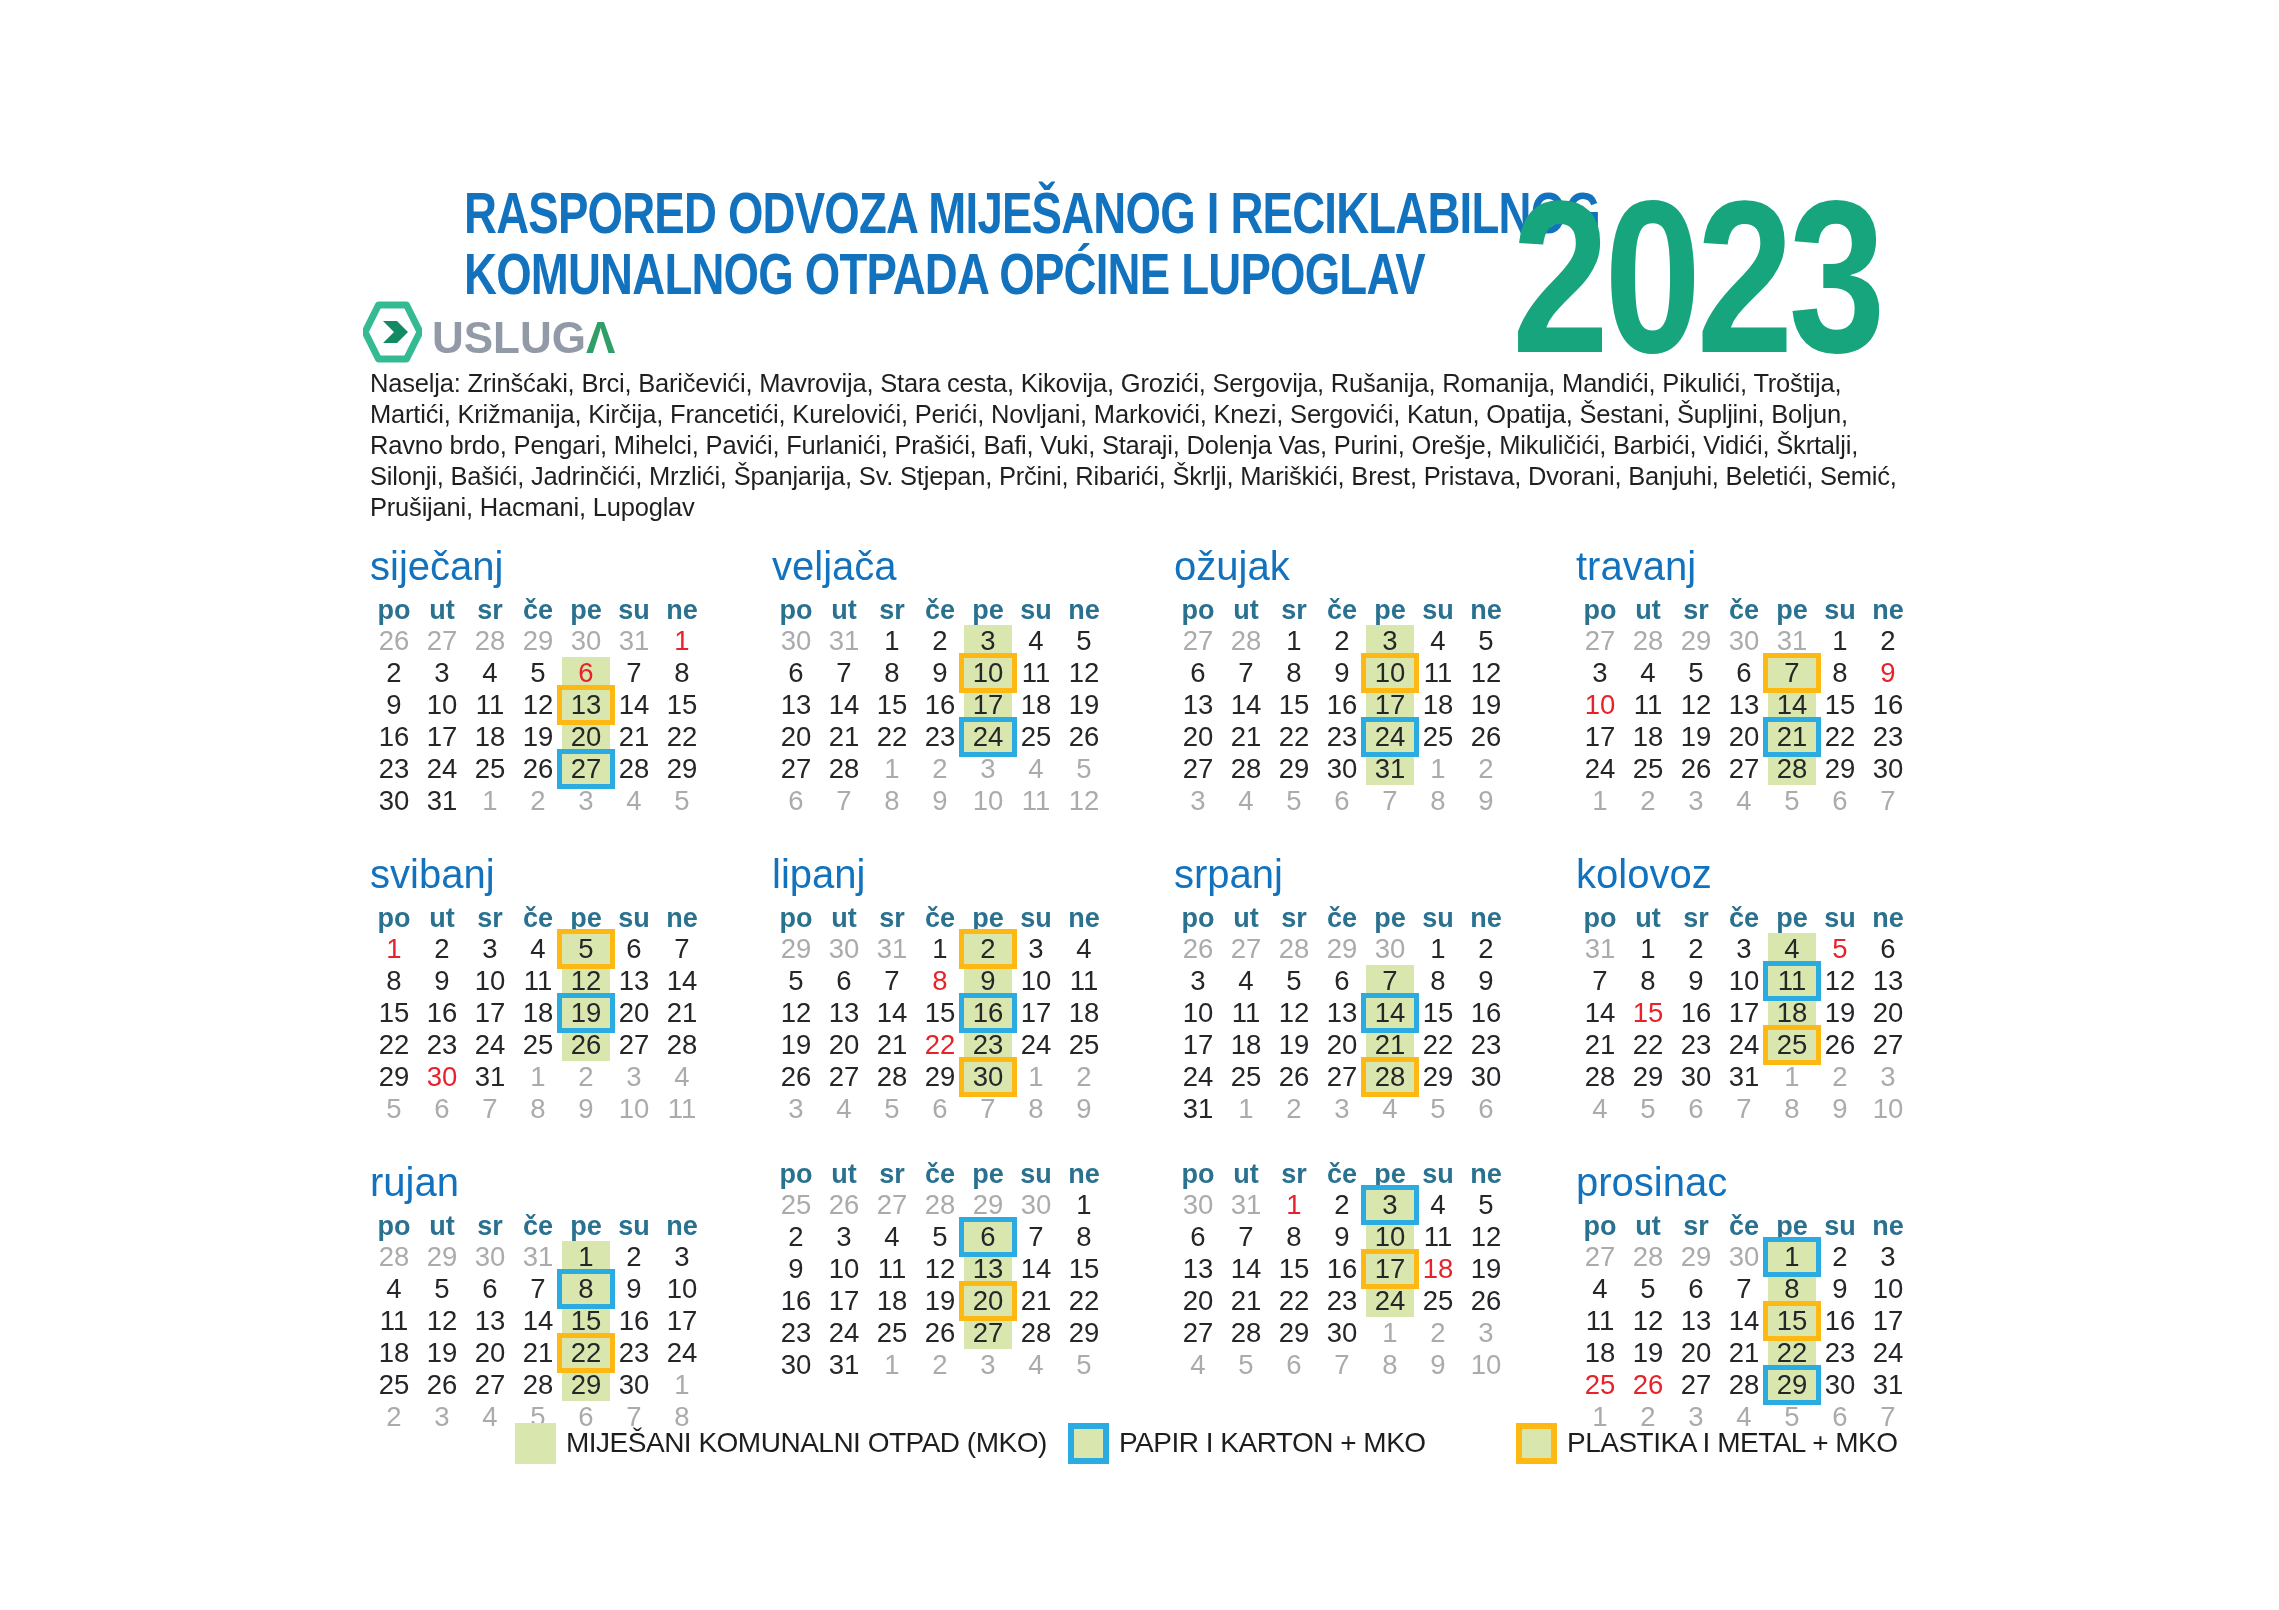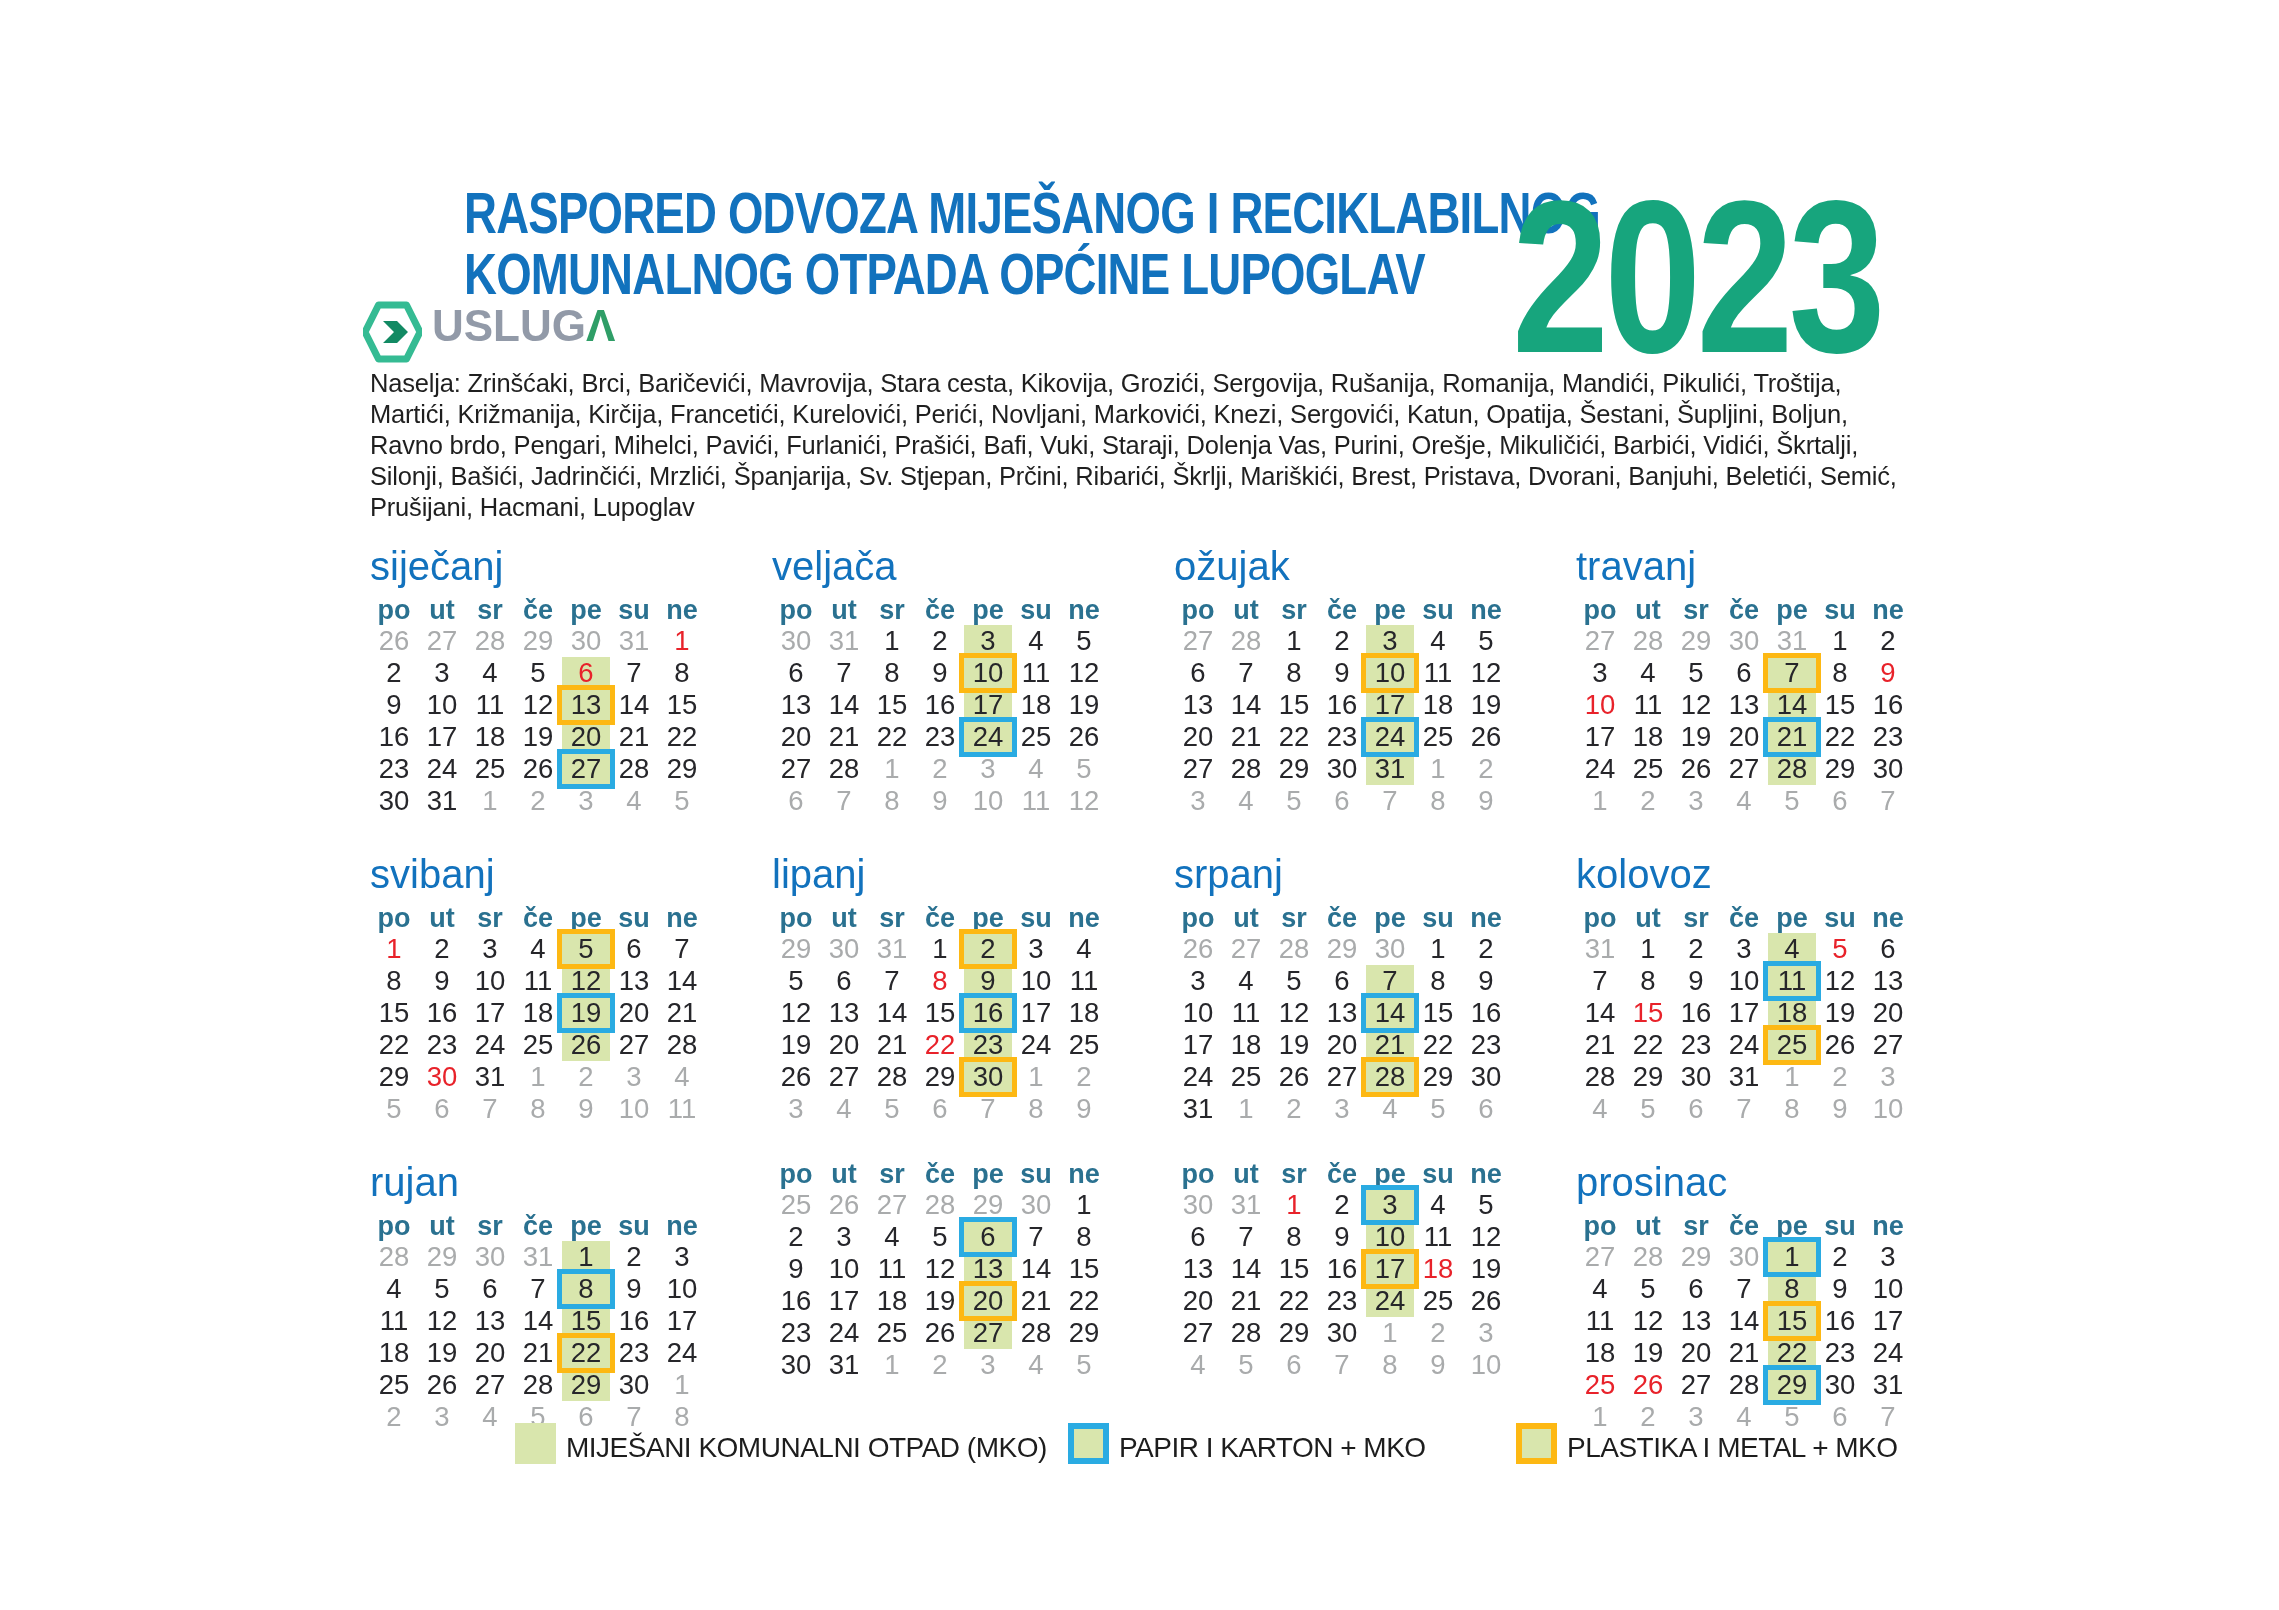--- a/index.html
+++ b/index.html
@@ -10,21 +10,21 @@
   
   .title-wrap { position:absolute; left:350px; top:183px; width:1140px; text-align:center;
                 color:var(--c-title,#1272bd); font-weight:bold; }
   .title-line { display:block; font-size:57px; line-height:61px; letter-spacing:-1px;
                 transform:scaleX(0.80); transform-origin:center; white-space:nowrap; }
 
   .year { position:absolute; left:1512px; top:168px; font-size:218px; line-height:1;
           font-weight:bold; color:var(--c-year,#17a57d); letter-spacing:-6px;
           transform:scaleX(0.80); transform-origin:left top; white-space:nowrap; }
 
-  .logo { position:absolute; left:363px; top:301px; display:flex; align-items:flex-start; }
+  .logo { position:absolute; left:363px; top:301px; display:flex; align-items:flex-end; }
   .logo svg { display:block; }
   .logo-text { font-size:44px; font-weight:bold; color:#929aa8; letter-spacing:0px; margin-left:10px; }
   .logo-text .tail { color:#2f9e67; }
 
   .naselja { position:absolute; left:370px; top:368px; width:1545px;
              font-size:25.5px; line-height:31px; letter-spacing:-0.2px; color:#1f1f1f; }
 
   
   .months { position:absolute; left:370px; top:543px;
             display:grid; grid-template-columns:repeat(4,336px); column-gap:66px; row-gap:34px; }
@@ -38,21 +38,21 @@
   .day.gray { color:var(--c-gray,#a9abac); }
   .day.red  { color:var(--c-red,#e8222a); }
   .day.mko, .day.papir, .day.plastika { background:var(--c-mko,#d9e6ad); }
   .day.papir::after, .day.plastika::after {
       content:""; position:absolute; left:-5px; right:-5px; top:-4px; bottom:-4px;
       border:5px solid transparent; z-index:2; pointer-events:none; }
   .day.papir::after    { border-color:var(--c-papir,#2aabe2); }
   .day.plastika::after { border-color:var(--c-plastika,#fdb813); }
 
   
-  .legend-item { position:absolute; top:1422px; height:42px; display:flex; align-items:flex-end; }
+  .legend-item { position:absolute; top:1422px; height:42px; display:flex; align-items:center; }
   .sw { width:41px; height:41px; background:var(--c-mko,#d9e6ad); flex:0 0 auto; }
   .sw.papir    { border:6px solid var(--c-papir,#2aabe2); }
   .sw.plastika { border:6px solid var(--c-plastika,#fdb813); }
   .legend-label { font-size:28px; color:#1d1d1d; margin-left:10px; letter-spacing:-0.5px; white-space:nowrap; }
 </style>
 </head>
 <body>
 
 <div id="page">
 

